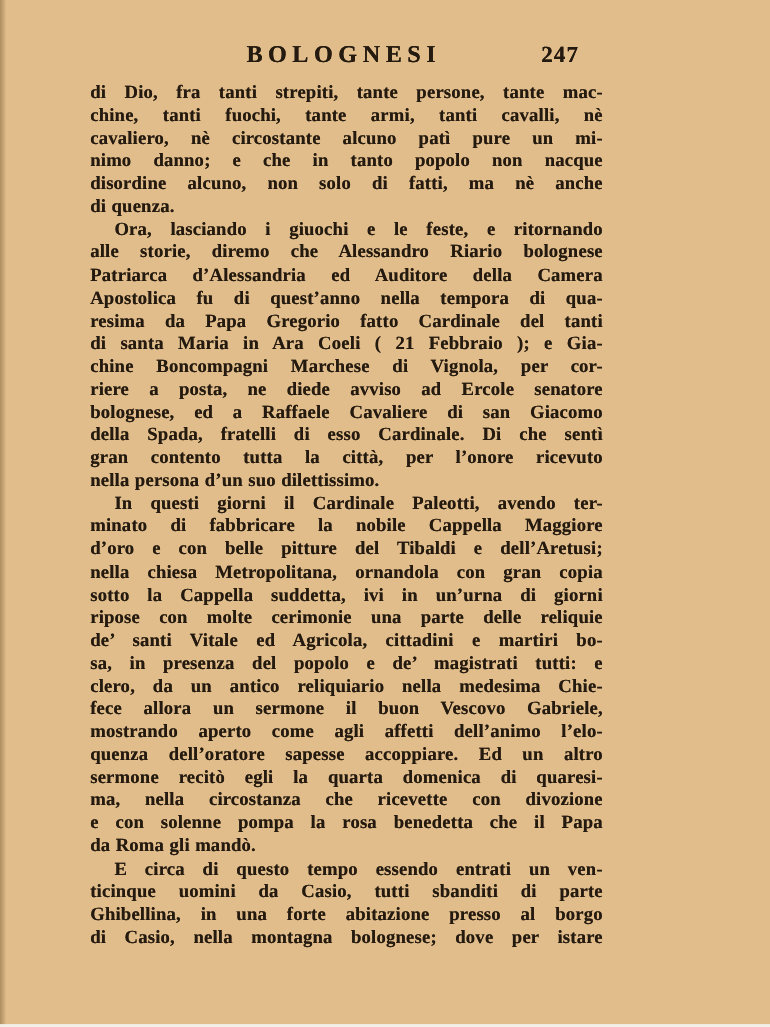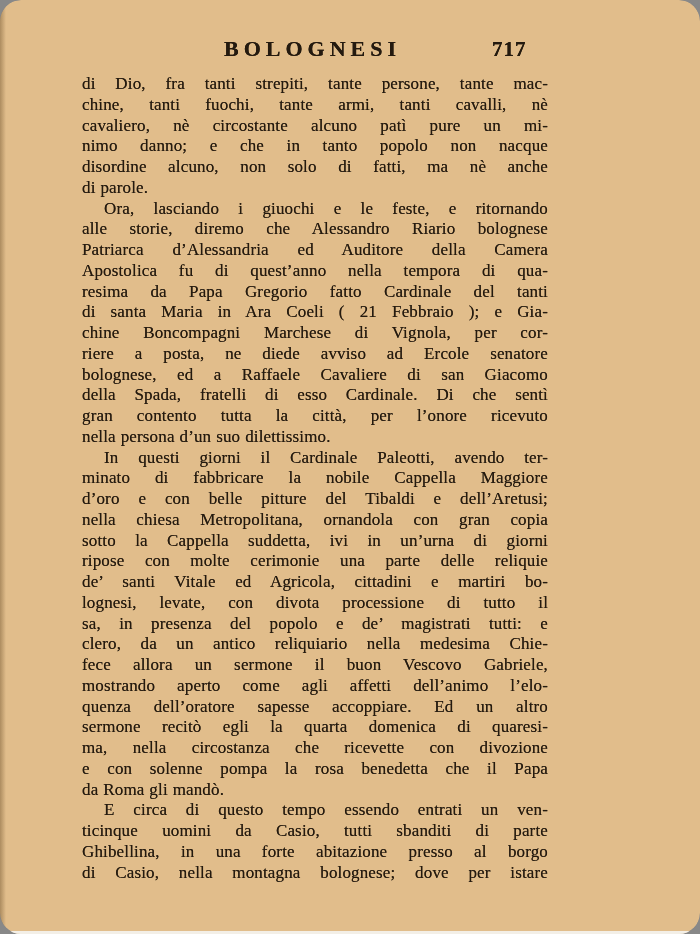--- a/index.html
+++ b/index.html
@@ -1,21 +1,21 @@
 <!DOCTYPE html>
 <html style="--background-color: #e1bd8b; --ink-color: #241a0f; --bottom-edge-color: #f3efe7;"><head>
 <meta charset="utf-8">
 <style>
   :root {
     --background-color: #e1bd8b;
     --ink-color: #241a0f;
     --edge-shadow-color: rgba(130,100,60,0.55);
     --bottom-edge-color: #f3efe7;
   }
-  * { margin: 0; padding: 0; box-sizing: border-box; border-radius: 21px; }
+  * { margin: 0; padding: 0; box-sizing: border-box; }
   html, body { width: 700px; height: 934px; overflow: hidden; }
   body { background: #888; }
 
   .page {
     position: relative;
     width: 700px;
     height: 934px;
     background: var(--background-color);
     font-family: "Liberation Serif", serif;
     color: var(--ink-color);
@@ -59,53 +59,53 @@
     text-shadow: 0 0 0.5px var(--ink-color);
   }
 
   .text-block {
     position: absolute;
     left: 82px; top: 74px;
     width: 466px;
   }
   .pline {
     font-size: 17px;
-    font-weight: 400;
+    font-weight: 700;
     line-height: 20.75px;
     height: 20.75px;
     text-align: justify;
     text-align-last: justify;
     text-justify: inter-word;
     letter-spacing: 0.15px;
     word-spacing: 0.5px;
     white-space: normal;
     text-shadow: 0 0 0.5px rgba(36,26,15,0.75);
   }
   .pline.end { text-align-last: left; }
   .pline.indent { text-indent: 22px; }
 </style>
 </head>
 <body>
 
 <div class="page">
 
   <header class="running-head">
     <span class="head-title">BOLOGNESI</span>
-    <span class="head-number">717</span>
+    <span class="head-number">247</span>
   </header>
 
   <main class="text-block">
 
     <div>
       <div class="pline">di Dio, fra tanti strepiti, tante persone, tante mac-</div>
       <div class="pline">chine, tanti fuochi, tante armi, tanti cavalli, nè</div>
       <div class="pline">cavaliero, nè circostante alcuno patì pure un mi-</div>
       <div class="pline">nimo danno; e che in tanto popolo non nacque</div>
       <div class="pline">disordine alcuno, non solo di fatti, ma nè anche</div>
-      <div class="pline end">di parole.</div>
+      <div class="pline end">di quenza.</div>
     </div>
 
     <div>
       <div class="pline indent">Ora, lasciando i giuochi e le feste, e ritornando</div>
       <div class="pline">alle storie, diremo che Alessandro Riario bolognese</div>
       <div class="pline">Patriarca d’Alessandria ed Auditore della Camera</div>
       <div class="pline">Apostolica fu di quest’anno nella tempora di qua-</div>
       <div class="pline">resima da Papa Gregorio fatto Cardinale del tanti</div>
       <div class="pline">di santa Maria in Ara Coeli ( 21 Febbraio ); e Gia-</div>
       <div class="pline">chine Boncompagni Marchese di Vignola, per cor-</div>
@@ -117,21 +117,20 @@
     </div>
 
     <div>
       <div class="pline indent">In questi giorni il Cardinale Paleotti, avendo ter-</div>
       <div class="pline">minato di fabbricare la nobile Cappella Maggiore</div>
       <div class="pline">d’oro e con belle pitture del Tibaldi e dell’Aretusi;</div>
       <div class="pline">nella chiesa Metropolitana, ornandola con gran copia</div>
       <div class="pline">sotto la Cappella suddetta, ivi in un’urna di giorni</div>
       <div class="pline">ripose con molte cerimonie una parte delle reliquie</div>
       <div class="pline">de’ santi Vitale ed Agricola, cittadini e martiri bo-</div>
-      <div class="pline">lognesi, levate, con divota processione di tutto il</div>
       <div class="pline">sa, in presenza del popolo e de’ magistrati tutti: e</div>
       <div class="pline">clero, da un antico reliquiario nella medesima Chie-</div>
       <div class="pline">fece allora un sermone il buon Vescovo Gabriele,</div>
       <div class="pline">mostrando aperto come agli affetti dell’animo l’elo-</div>
       <div class="pline">quenza dell’oratore sapesse accoppiare. Ed un altro</div>
       <div class="pline">sermone recitò egli la quarta domenica di quaresi-</div>
       <div class="pline">ma, nella circostanza che ricevette con divozione</div>
       <div class="pline">e con solenne pompa la rosa benedetta che il Papa</div>
       <div class="pline end">da Roma gli mandò.</div>
     </div>

